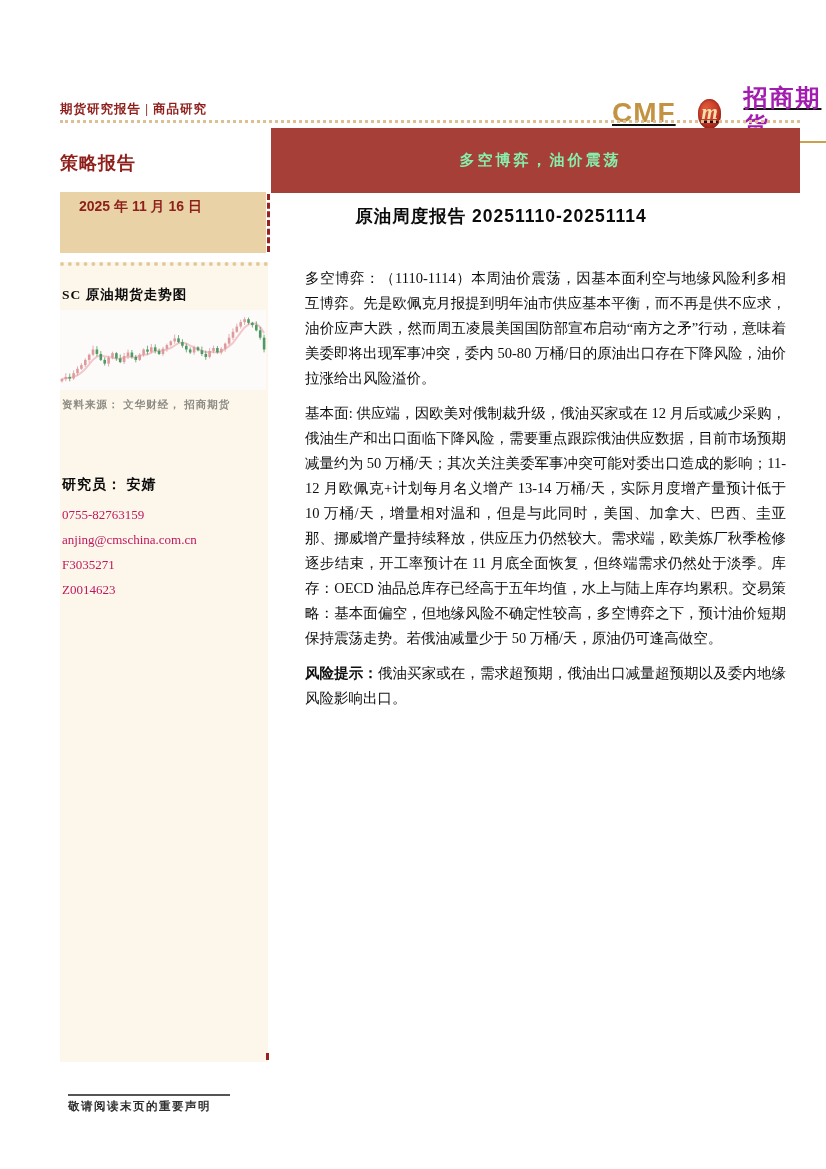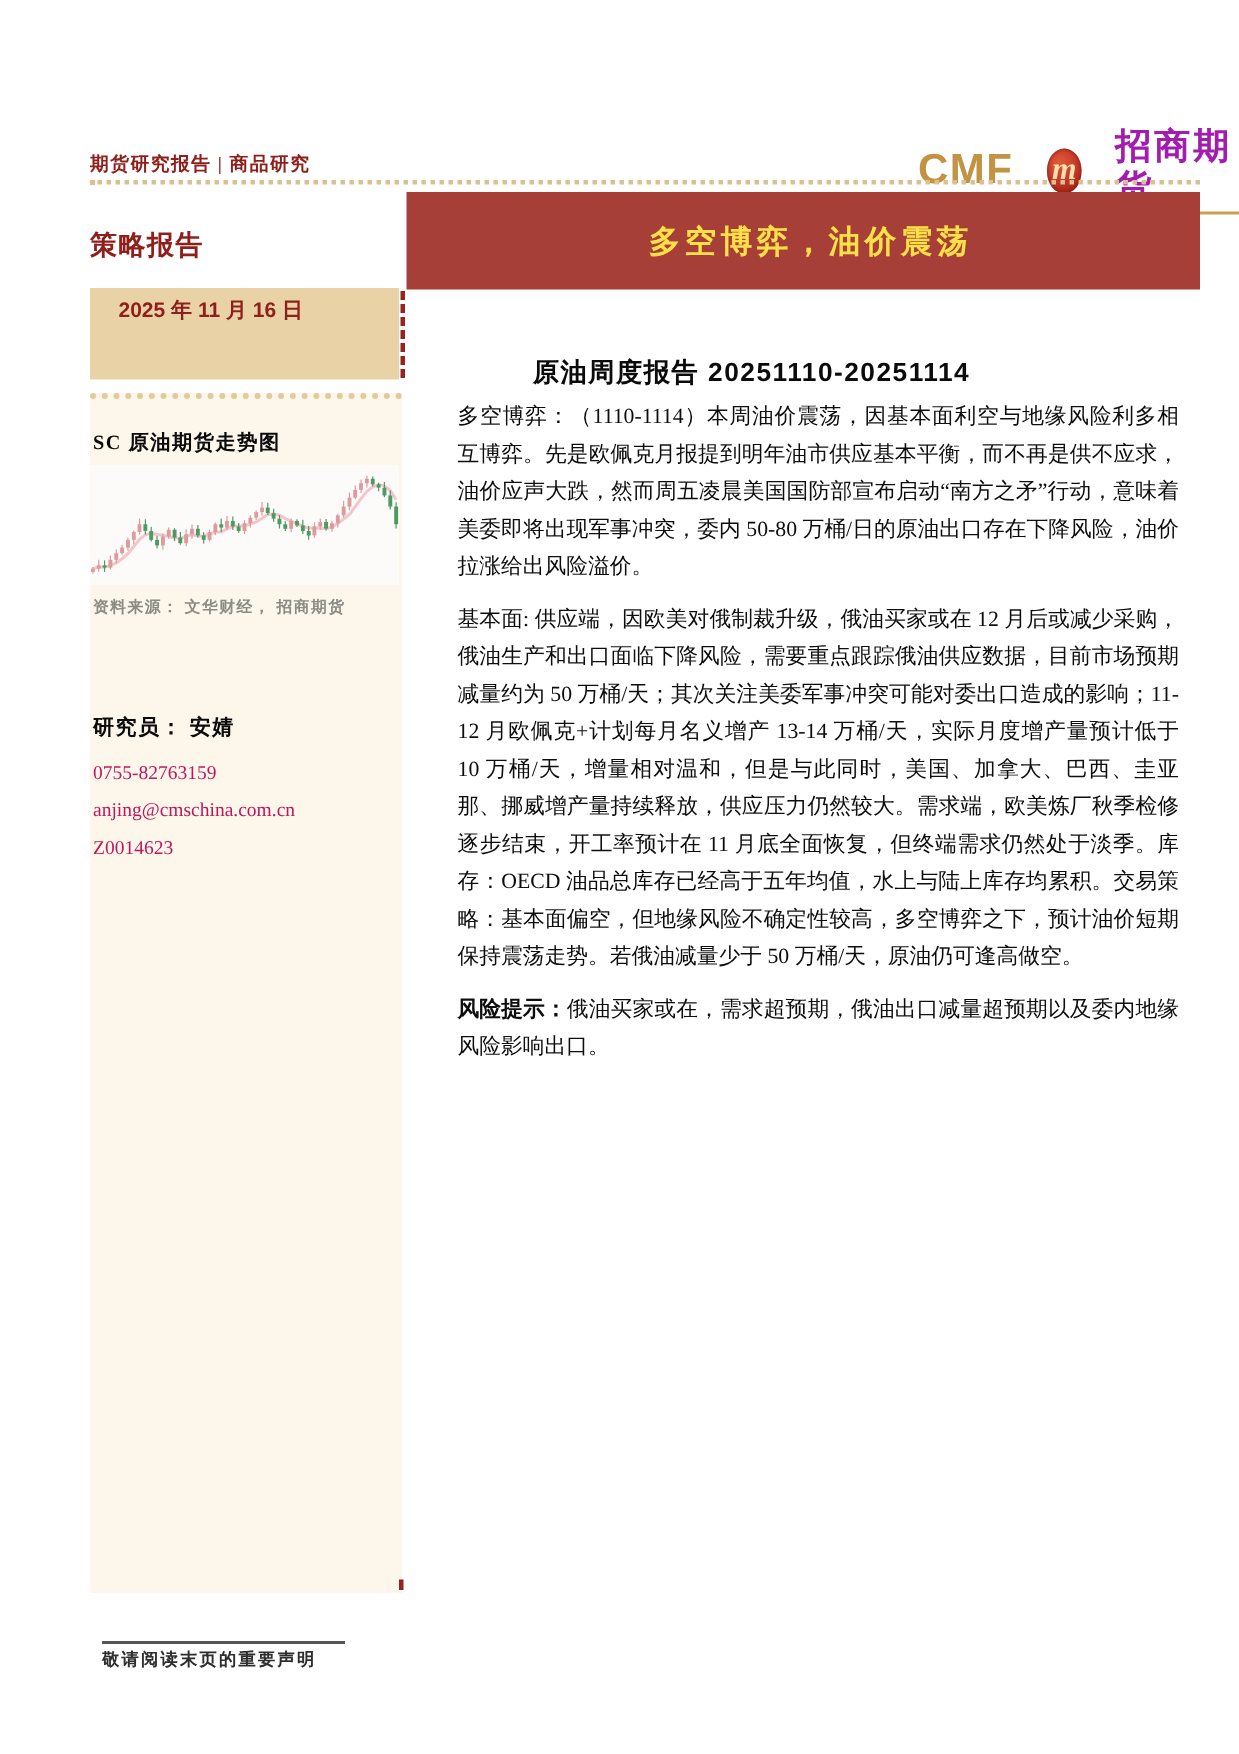--- a/index.html
+++ b/index.html
@@ -4,45 +4,45 @@
 <style>
   html,body{margin:0;padding:0;background:#ffffff;}
   .page{position:relative;width:826px;height:1169px;background:#ffffff;overflow:hidden;
         font-family:"Liberation Serif", serif;color:#111;}
 
   
   .brand-label{position:absolute;left:60px;top:101px;font-size:12.5px;font-weight:bold;
                color:#8E1F1B;letter-spacing:1px;font-family:"Liberation Serif", serif;}
   .header-rule{position:absolute;left:60px;top:120px;width:740px;height:0;
                border-top:3px dotted #DCC091;}
-  .logo{position:absolute;left:612px;top:84px;display:flex;align-items:center;gap:22px;}
+  .logo{position:absolute;left:612px;top:84px;display:flex;align-items:center;gap:22px;text-decoration:underline;}
   .logo-cmf{font-family:"Liberation Sans", sans-serif;font-weight:bold;font-size:28px;
             color:#C29343;letter-spacing:1px;border-bottom:2px solid #C9A04E;line-height:30px;}
   .logo-badge{width:30px;height:30px;border-radius:50%;
               background:radial-gradient(circle at 35% 30%, #E05A3A 0%, #C13425 55%, #8F1F14 100%);
               display:flex;align-items:center;justify-content:center;
               box-shadow:inset 0 0 3px #7a1a10;}
   .logo-badge span{font-family:"Liberation Serif", serif;font-style:italic;font-weight:bold;
                    font-size:21px;color:#F6E0AC;line-height:1;transform:translateY(-1px);}
   .logo-name{font-size:24px;font-weight:bold;color:#a21caf;letter-spacing:2px;
              border-bottom:2px solid #C9A04E;padding-bottom:1px;line-height:28px;}
 
   .report-type{position:absolute;left:60px;top:151px;font-size:18px;font-weight:bold;color:#8E1F1B;letter-spacing:1px;}
 
   
   .banner{position:absolute;left:271px;top:128px;width:529px;height:65px;background:#A53F38;
           display:flex;align-items:center;justify-content:center;box-sizing:border-box;padding-right:34px;}
-  .banner-title{color:#fde047;font-size:21px;font-weight:bold;letter-spacing:3px;margin-left:44px;}
+  .banner-title{color:#86efac;font-size:15px;font-weight:bold;letter-spacing:3px;margin-left:44px;}
   .date-box{position:absolute;left:60px;top:192px;width:206px;height:61px;background:#E8D2A6;
             box-sizing:border-box;display:flex;align-items:flex-start;padding:6px 0 0 19px;}
   .date-text{font-size:14px;font-weight:bold;color:#8E1F1B;font-family:"Liberation Sans", sans-serif;}
   .red-dash-vline{position:absolute;left:267px;top:194px;height:58px;width:0;border-left:3px dashed #96231F;}
   .report-title{position:absolute;left:271px;top:204px;width:460px;text-align:center;
                 font-size:17.5px;font-weight:bold;color:#0b0b0b;letter-spacing:1px;
-                font-family:"Liberation Sans", sans-serif;margin-top:32px;}
+                font-family:"Liberation Sans", sans-serif;}
 
   
   .sidebar{position:absolute;left:60px;top:262px;width:208px;height:800px;background:#FDF6EB;
            border-top:4px dotted #E3CA9A;box-sizing:border-box;}
   .chart-title{margin:20px 0 6px 2px;font-size:13.5px;font-weight:bold;color:#0b0b0b;letter-spacing:1px;}
   .chart-box{width:206px;height:80px;background:#FDFBFA;}
   .chart-box svg{display:block;}
   .chart-source{margin:8px 0 13px 2px;font-size:10.5px;font-weight:bold;color:#8C8C85;letter-spacing:1px;}
   .researcher{margin:64px 0 0 2px;}
   .researcher-head{font-size:14px;font-weight:bold;color:#0b0b0b;letter-spacing:1px;margin-bottom:8px;}
@@ -205,20 +205,21 @@
     </div>
     <div class="chart-source">资料来源： 文华财经， 招商期货</div>
 
     <div class="researcher">
       <div class="researcher-head">
         <span>研究员：</span>
         <span>安婧</span>
       </div>
       <div class="researcher-line">0755-82763159</div>
       <div class="researcher-line">anjing@cmschina.com.cn</div>
+      <div class="researcher-line">F3035271</div>
       <div class="researcher-line">Z0014623</div>
     </div>
     <div class="accent-dash"></div>
   </div>
 
   <div class="main-col">
     <p><span>多空博弈：</span><span>（1110-1114）本周油价震荡，因基本面利空与地缘风险利多相互博弈。先是欧佩克月报提到明年油市供应基本平衡，而不再是供不应求，油价应声大跌，然而周五凌晨美国国防部宣布启动“南方之矛”行动，意味着美委即将出现军事冲突，委内 50-80 万桶/日的原油出口存在下降风险，油价拉涨给出风险溢价。</span></p>
     <p><span>基本面:</span><span> 供应端，因欧美对俄制裁升级，俄油买家或在 12 月后或减少采购，俄油生产和出口面临下降风险，需要重点跟踪俄油供应数据，目前市场预期减量约为 50 万桶/天；其次关注美委军事冲突可能对委出口造成的影响；11-12 月欧佩克+计划每月名义增产 13-14 万桶/天，实际月度增产量预计低于 10 万桶/天，增量相对温和，但是与此同时，美国、加拿大、巴西、圭亚那、挪威增产量持续释放，供应压力仍然较大。需求端，欧美炼厂秋季检修逐步结束，开工率预计在 11 月底全面恢复，但终端需求仍然处于淡季。库存：OECD 油品总库存已经高于五年均值，水上与陆上库存均累积。交易策略：基本面偏空，但地缘风险不确定性较高，多空博弈之下，预计油价短期保持震荡走势。若俄油减量少于 50 万桶/天，原油仍可逢高做空。</span></p>
     <p><span class="lead-bold">风险提示：</span><span>俄油买家或在，需求超预期，俄油出口减量超预期以及委内地缘风险影响出口。</span></p>
   </div>

